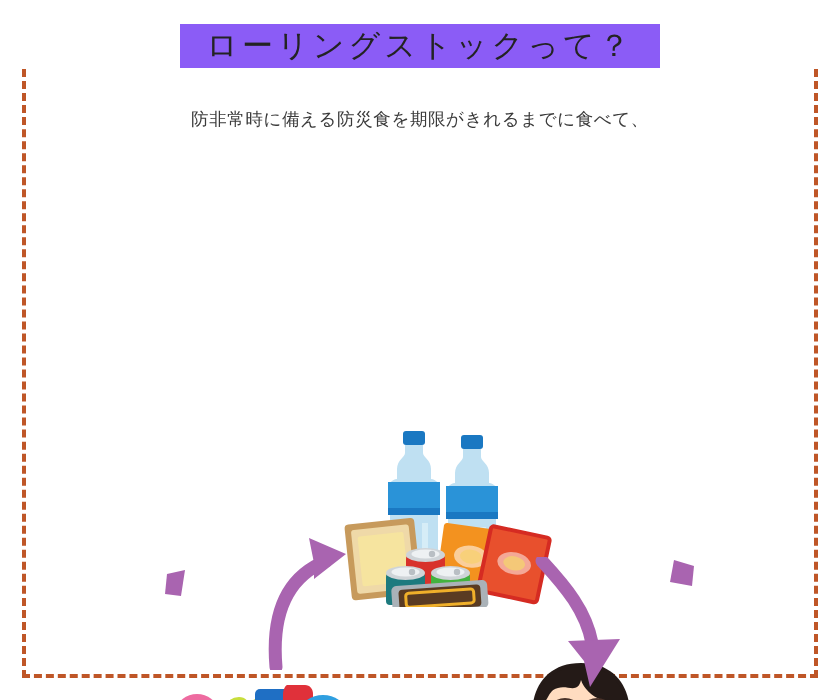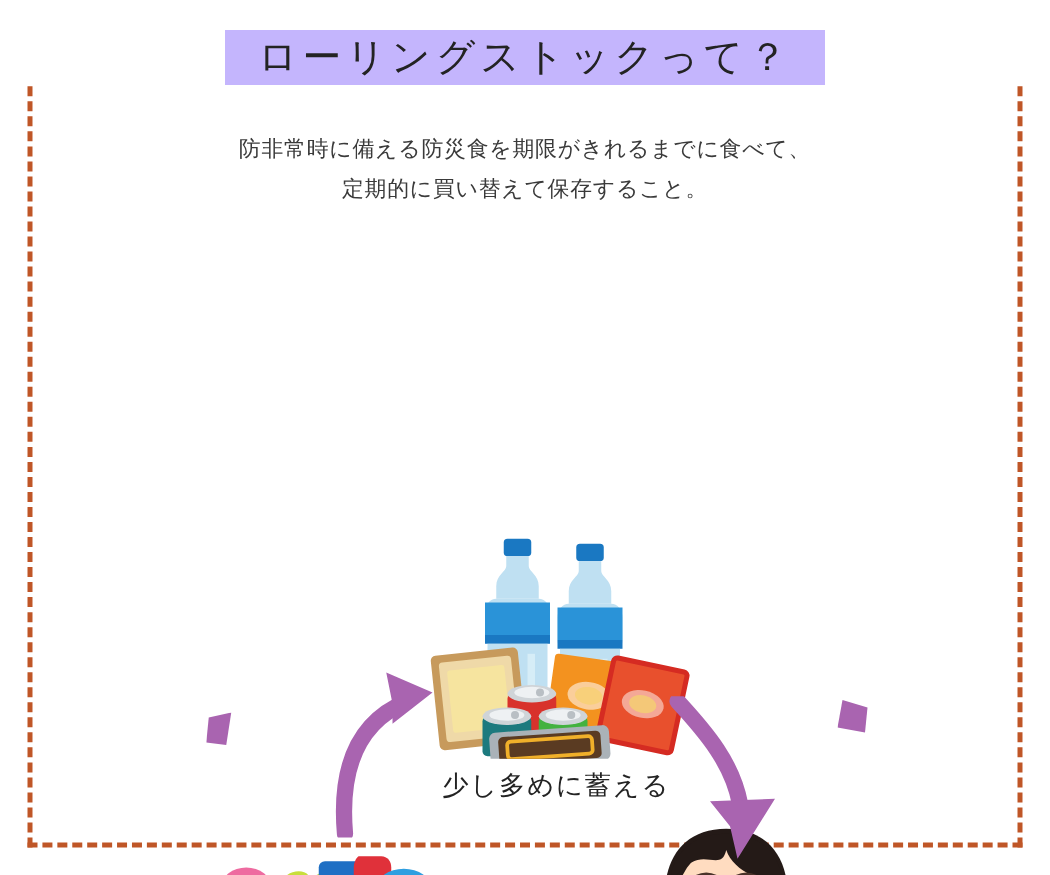--- a/index.html
+++ b/index.html
@@ -37,21 +37,21 @@
     text-align: center;
     font-size: 31px;
     letter-spacing: 4px;
     font-weight: 500;
     color: #232323;
     background: #ffffff;
     line-height: 44px;
     z-index: 5;
   }
   #page-title span {
-    background: #c4b5fd;
+    background: #8b5cf6;
     padding: 0 26px;
     display: inline-block;
   }
 
   
   #description {
     position: absolute;
     left: 0;
     top: 103px;
     width: 840px;
@@ -103,21 +103,20 @@
 <body>
 
 <div id="dashed-frame"></div>
 
 <div id="page-title">
   <span>ローリングストックって？</span>
 </div>
 
 <div id="description">
   <div>防非常時に備える防災食を期限がきれるまでに食べて、</div>
-  <div>定期的に買い替えて保存すること。</div>
 </div>
 
 <div id="cycle">
 
   <div class="illus" id="illus-stock">
     <svg viewBox="0 0 220 180" width="220" height="180" xmlns="http://www.w3.org/2000/svg">
 
       <g>
         <rect x="67" y="4" width="22" height="14" rx="3" fill="#1a78c2"></rect>
         <path d="M69 18 h18 v8 c0 4 8 7 8 16 v10 h-34 v-10 c0-9 8-12 8-16 z" fill="#bfe0f2"></path>
@@ -313,17 +312,14 @@
       <path d="M2 4 L20 0 L16 26 L0 24 Z" fill="#a964b0"></path>
     </svg>
   </div>
 
   <div class="stray" id="stray-right">
     <svg viewBox="0 0 26 30" width="26" height="30" xmlns="http://www.w3.org/2000/svg">
       <path d="M24 6 L4 0 L0 22 L22 26 Z" fill="#a964b0"></path>
     </svg>
   </div>
 
-  <div class="node-label" id="label-stock">
-    <span>少し多めに蓄える</span>
-  </div>
 
 </div>
 
 </body></html>

